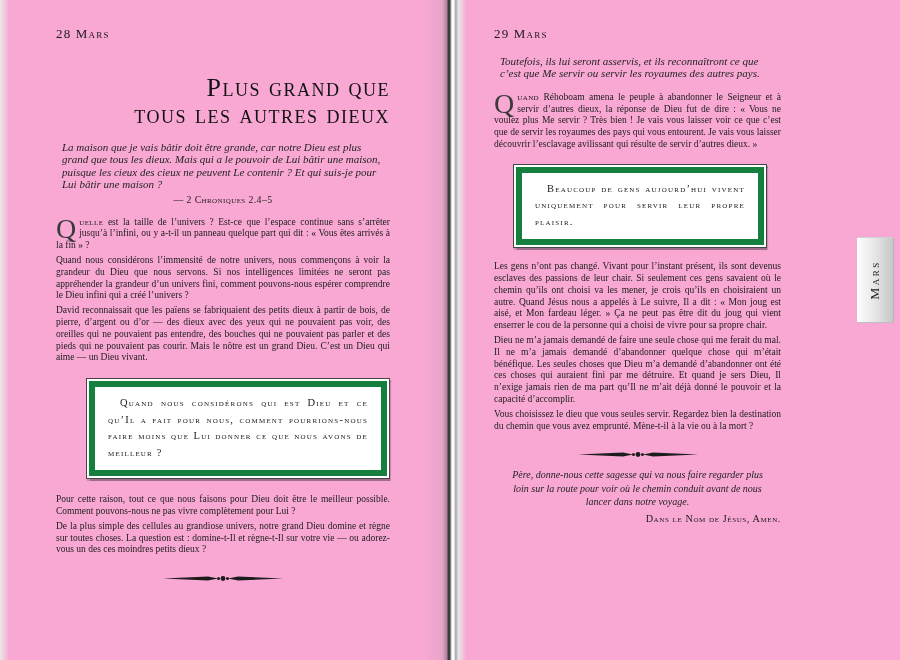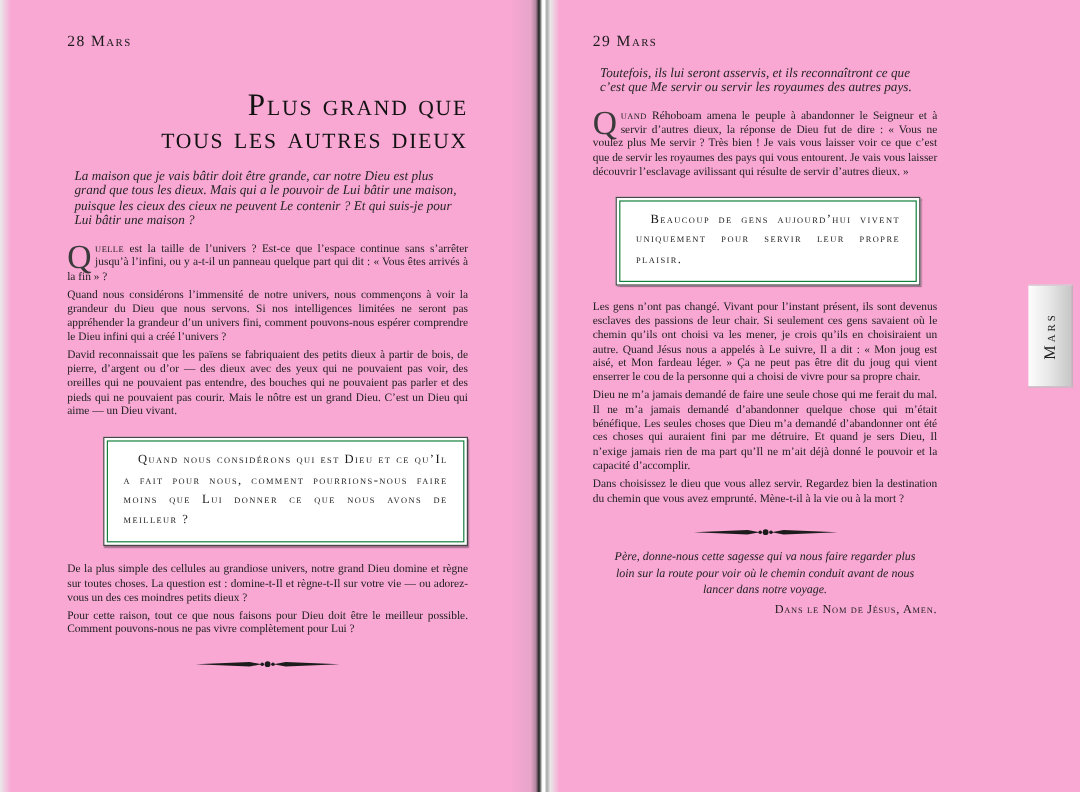--- a/index.html
+++ b/index.html
@@ -27,21 +27,21 @@
 
   .body-para{margin:3px 0 0;text-align:justify;font-size:9.5px;line-height:11.8px;color:#202020;}
   .opening{margin-top:12px;}
   .dropcap{float:left;font-size:28px;line-height:22px;padding:1px 3px 0 0;color:#3a3a3a;}
   .smallcaps-lead{font-variant:small-caps;letter-spacing:.4px;}
 
   .callout{border:1px solid #464646;padding:2px;background:#fff;
     box-shadow:1px 1.5px 1px rgba(0,0,0,.35);}
   .callout--left{margin:14px 0 15px 30px;}
   .callout--right{margin:13px 14px 13px 19px;}
-  .callout-inner{border:1px solid #15803d;padding:8px 13px 9px;}
+  .callout-inner{border:6px solid #15803d;padding:8px 13px 9px;}
   .callout-text{margin:0;font-variant:small-caps;font-size:10.5px;line-height:16.5px;
     letter-spacing:1.2px;text-align:justify;text-indent:12px;color:#191919;}
 
   .ornament{margin:13px auto 0;width:120px;height:9px;text-align:center;}
 
   .prayer{margin:14px 16px 0;text-align:center;font-style:italic;
     font-size:10px;line-height:13.5px;color:#222;}
   .prayer-close{margin:4px 0 0;text-align:right;font-variant:small-caps;
     font-size:10.2px;letter-spacing:.6px;color:#1b1b1b;}
 
@@ -69,34 +69,35 @@
 
 <div class="spread">
 
   <section class="page page-left">
     <div class="date">28 Mars</div>
     <h1 class="title">
       <span class="title-line">Plus grand que</span>
       <span class="title-line">tous les autres dieux</span>
     </h1>
     <p class="epigraph">La maison que je vais bâtir doit être grande, car notre Dieu est plus grand que tous les dieux. Mais qui a le pouvoir de Lui bâtir une maison, puisque les cieux des cieux ne peuvent Le contenir ? Et qui suis-je pour Lui bâtir une maison ?</p>
+    <p class="epigraph-ref">— 2 Chroniques 2.4–5</p>
 
     <p class="body-para opening"><span class="dropcap">Q</span><span class="smallcaps-lead">uelle</span><span> est la taille de l’univers ? Est-ce que l’espace continue sans s’arrêter jusqu’à l’infini, ou y a-t-il un panneau quelque part qui dit : « Vous êtes arrivés à la fin » ?</span></p>
 
     <p class="body-para">Quand nous considérons l’immensité de notre univers, nous commençons à voir la grandeur du Dieu que nous servons. Si nos intelligences limitées ne seront pas appréhender la grandeur d’un univers fini, comment pouvons-nous espérer comprendre le Dieu infini qui a créé l’univers ?</p>
     <p class="body-para">David reconnaissait que les païens se fabriquaient des petits dieux à partir de bois, de pierre, d’argent ou d’or — des dieux avec des yeux qui ne pouvaient pas voir, des oreilles qui ne pouvaient pas entendre, des bouches qui ne pouvaient pas parler et des pieds qui ne pouvaient pas courir. Mais le nôtre est un grand Dieu. C’est un Dieu qui aime — un Dieu vivant.</p>
 
     <div class="callout callout--left">
       <div class="callout-inner">
         <p class="callout-text">Quand nous considérons qui est Dieu et ce qu’Il a fait pour nous, comment pourrions-nous faire moins que Lui donner ce que nous avons de meilleur ?</p>
       </div>
     </div>
 
+    <p class="body-para">Pour cette raison, tout ce que nous faisons pour Dieu doit être le meilleur possible. Comment pouvons-nous ne pas vivre complètement pour Lui ?</p>
     <p class="body-para">De la plus simple des cellules au grandiose univers, notre grand Dieu domine et règne sur toutes choses. La question est : domine-t-Il et règne-t-Il sur votre vie — ou adorez-vous un des ces moindres petits dieux ?</p>
-    <p class="body-para">Pour cette raison, tout ce que nous faisons pour Dieu doit être le meilleur possible. Comment pouvons-nous ne pas vivre complètement pour Lui ?</p>
 
     <div class="ornament">
       <svg width="120" height="9" viewBox="0 0 120 9" aria-hidden="true">
         <polygon points="0,4.5 45,2.6 55,4.5 45,6.4" fill="#1c1c1c"></polygon>
         <polygon points="120,4.5 75,2.6 65,4.5 75,6.4" fill="#1c1c1c"></polygon>
         <circle cx="60" cy="4.5" r="2.4" fill="#1c1c1c"></circle>
         <circle cx="55.5" cy="4.5" r="1.5" fill="#1c1c1c"></circle>
         <circle cx="64.5" cy="4.5" r="1.5" fill="#1c1c1c"></circle>
       </svg>
     </div>
@@ -110,21 +111,21 @@
     <p class="body-para opening"><span class="dropcap">Q</span><span class="smallcaps-lead">uand</span><span> Réhoboam amena le peuple à abandonner le Seigneur et à servir d’autres dieux, la réponse de Dieu fut de dire : « Vous ne voulez plus Me servir ? Très bien ! Je vais vous laisser voir ce que c’est que de servir les royaumes des pays qui vous entourent. Je vais vous laisser découvrir l’esclavage avilissant qui résulte de servir d’autres dieux. »</span></p>
 
     <div class="callout callout--right">
       <div class="callout-inner">
         <p class="callout-text">Beaucoup de gens aujourd’hui vivent uniquement pour servir leur propre plaisir.</p>
       </div>
     </div>
 
     <p class="body-para">Les gens n’ont pas changé. Vivant pour l’instant présent, ils sont devenus esclaves des passions de leur chair. Si seulement ces gens savaient où le chemin qu’ils ont choisi va les mener, je crois qu’ils en choisiraient un autre. Quand Jésus nous a appelés à Le suivre, Il a dit : « Mon joug est aisé, et Mon fardeau léger. » Ça ne peut pas être dit du joug qui vient enserrer le cou de la personne qui a choisi de vivre pour sa propre chair.</p>
     <p class="body-para">Dieu ne m’a jamais demandé de faire une seule chose qui me ferait du mal. Il ne m’a jamais demandé d’abandonner quelque chose qui m’était bénéfique. Les seules choses que Dieu m’a demandé d’abandonner ont été ces choses qui auraient fini par me détruire. Et quand je sers Dieu, Il n’exige jamais rien de ma part qu’Il ne m’ait déjà donné le pouvoir et la capacité d’accomplir.</p>
-    <p class="body-para">Dans choisissez le dieu que vous allez servir. Regardez bien la destination du chemin que vous avez emprunté. Mène-t-il à la vie ou à la mort ?</p>
+    <p class="body-para">Vous choisissez le dieu que vous seules servir. Regardez bien la destination du chemin que vous avez emprunté. Mène-t-il à la vie ou à la mort ?</p>
 
     <div class="ornament">
       <svg width="120" height="9" viewBox="0 0 120 9" aria-hidden="true">
         <polygon points="0,4.5 45,2.6 55,4.5 45,6.4" fill="#1c1c1c"></polygon>
         <polygon points="120,4.5 75,2.6 65,4.5 75,6.4" fill="#1c1c1c"></polygon>
         <circle cx="60" cy="4.5" r="2.4" fill="#1c1c1c"></circle>
         <circle cx="55.5" cy="4.5" r="1.5" fill="#1c1c1c"></circle>
         <circle cx="64.5" cy="4.5" r="1.5" fill="#1c1c1c"></circle>
       </svg>
     </div>

